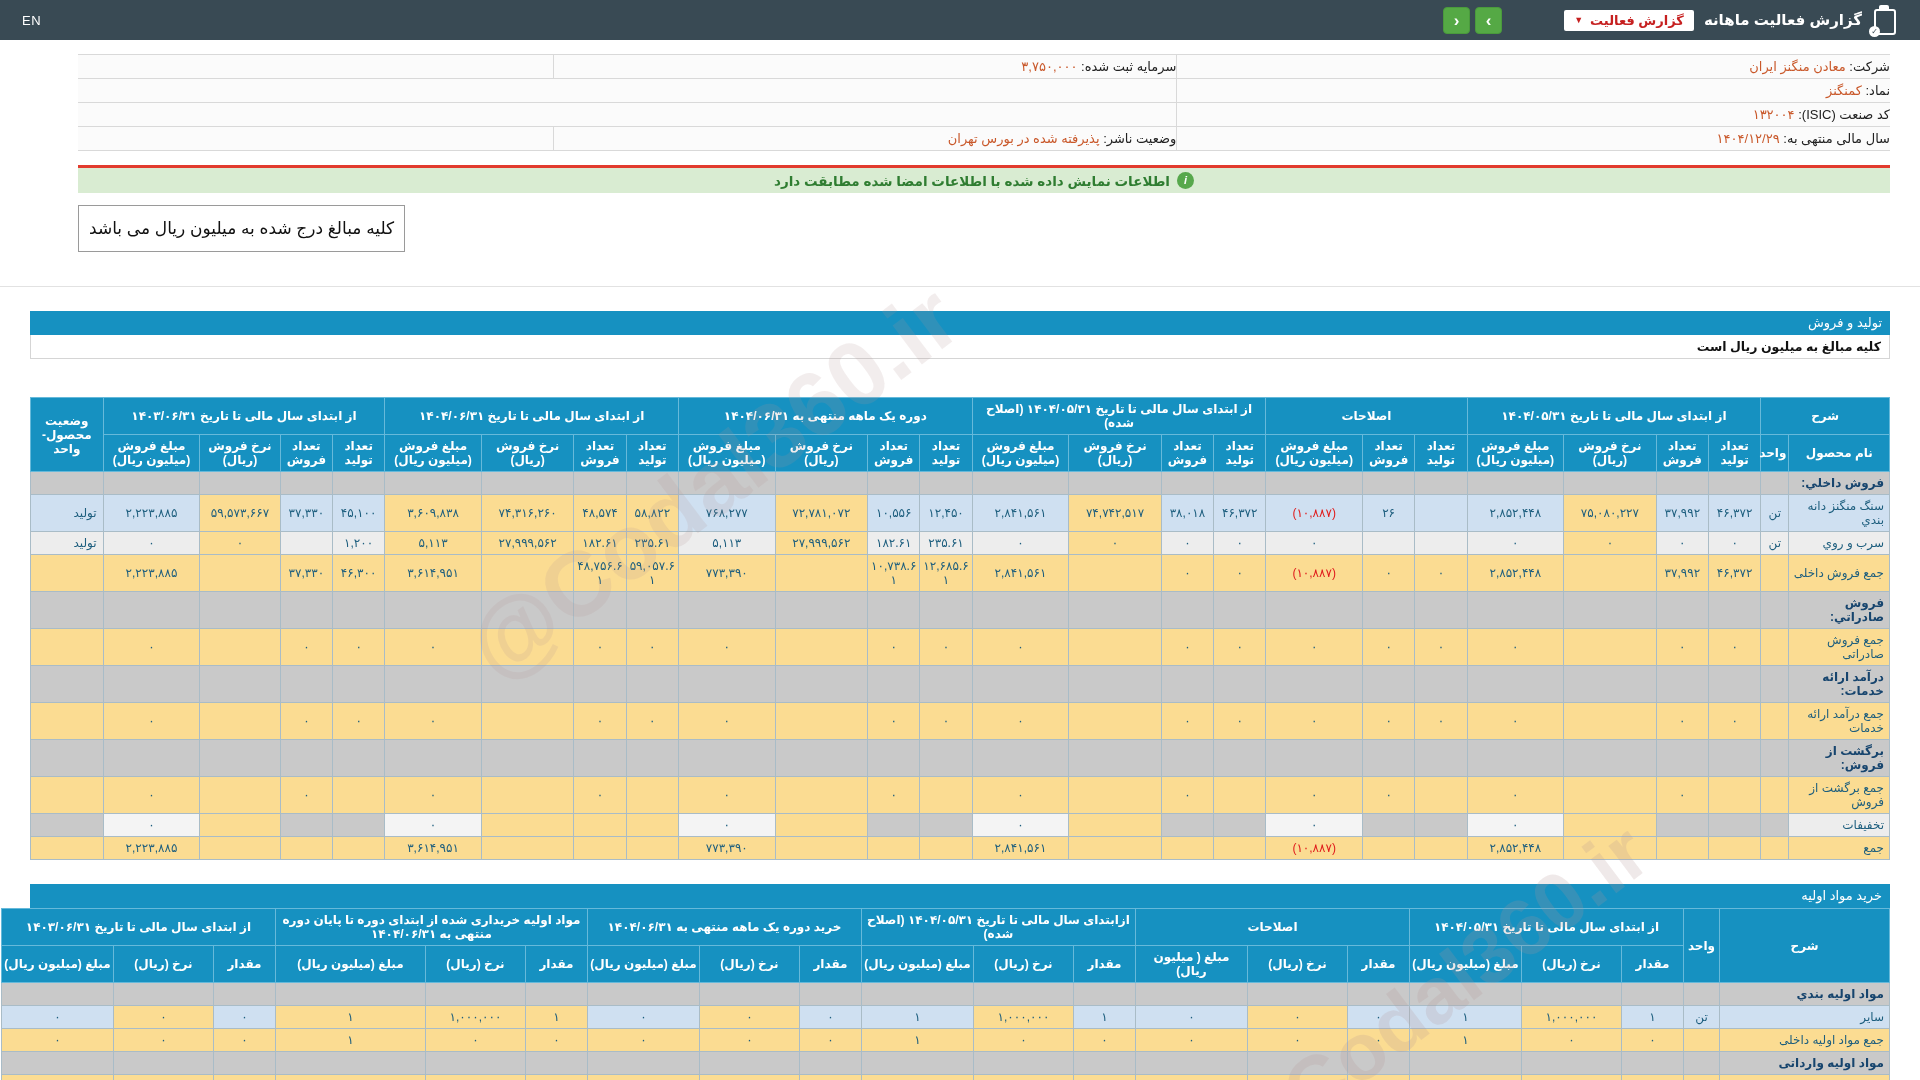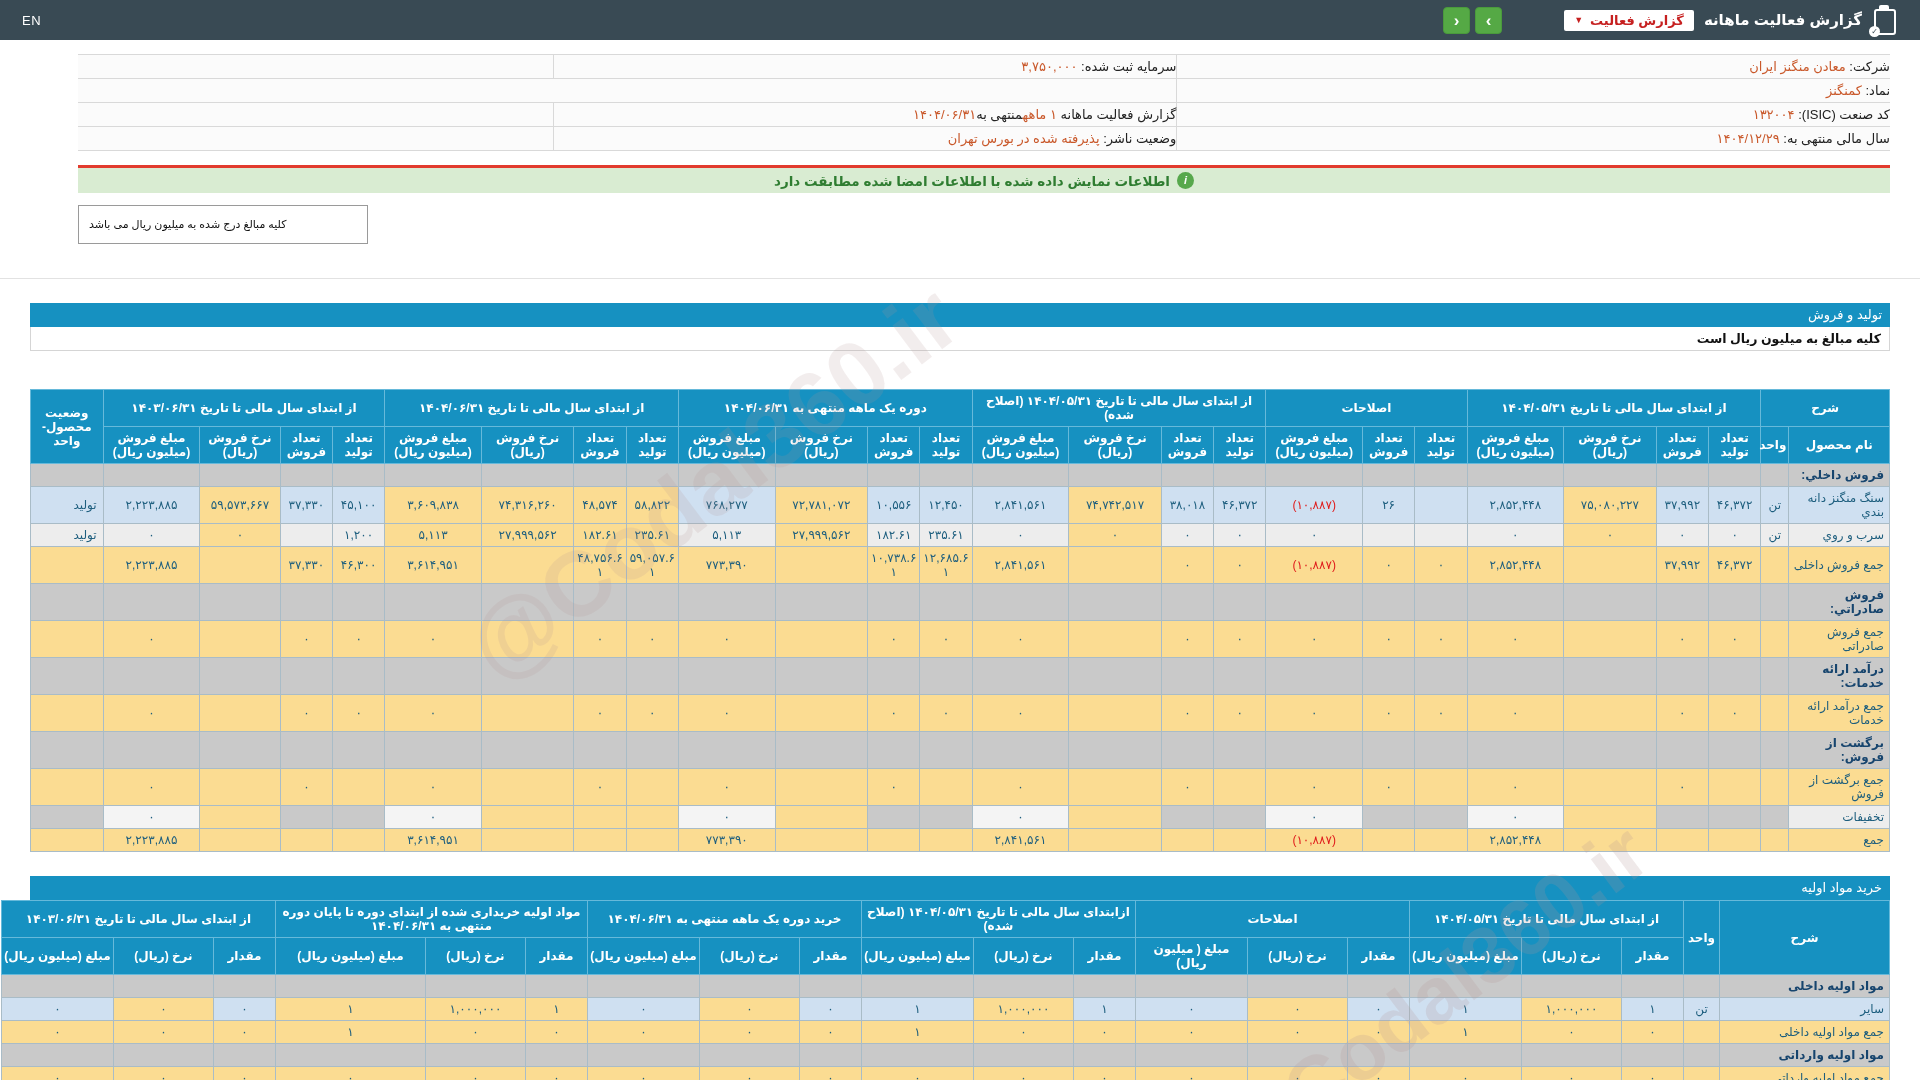--- a/index.html
+++ b/index.html
@@ -48,21 +48,21 @@
     height:25px;display:flex;align-items:center;justify-content:center;gap:7px;
     color:#2f7d31;font-size:13.5px;font-weight:bold;
   }
   .info-i-icon{
     width:17px;height:17px;border-radius:50%;background:#57a84c;color:#fff;
     font-size:11px;line-height:17px;text-align:center;font-weight:bold;font-style:italic;flex:0 0 auto;
   }
   .amounts-wrap{direction:ltr;padding-left:78px;margin-top:12px;}
   .amounts-btn{
     display:inline-block;min-width:290px;background:#fff;border:1px solid #9a9a9a;
-    font-size:11px;color:#111;padding:12px 10px;text-align:left;cursor:pointer;
+    font-size:17px;color:#111;padding:12px 10px;text-align:right;cursor:pointer;
     font-family:inherit;direction:rtl;
   }
   .page-divider{margin-top:34px;border-top:1px solid #e2e2e2;}
   
   .bluebar{
     margin:24px 30px 0 30px;background:#1691c1;color:#fff;font-weight:normal;
     font-size:13px;padding:4px 8px 5px 8px;text-align:right;
   }
   .money-note{
     margin:0 30px;background:#fff;border:1px solid #d5d5d5;border-top:none;
@@ -127,21 +127,20 @@
       <div class="info-cell-a"><span class="info-lbl">شرکت: </span><span class="info-val">معادن منگنز ایران</span></div>
       <div class="info-cell-b"><span class="info-lbl">سرمایه ثبت شده: </span><span class="info-val">۳,۷۵۰,۰۰۰</span></div>
       <div class="info-cell-fill"></div>
     </div>
     <div class="info-row">
       <div class="info-cell-a"><span class="info-lbl">نماد: </span><span class="info-val">کمنگنز</span></div>
       <div class="info-cell-fill"></div>
     </div>
     <div class="info-row">
       <div class="info-cell-a"><span class="info-lbl">کد صنعت (ISIC): </span><span class="info-val">۱۳۲۰۰۴</span></div>
-      <div class="info-cell-b"><span class="info-lbl">گزارش فعالیت ماهانه </span><span class="info-val">۱ ماهه</span><span class="info-lbl">منتهی به</span><span class="info-val">۱۴۰۴/۰۶/۳۱</span></div>
       <div class="info-cell-fill"></div>
     </div>
     <div class="info-row">
       <div class="info-cell-a"><span class="info-lbl">سال مالی منتهی به: </span><span class="info-val">۱۴۰۴/۱۲/۲۹</span></div>
       <div class="info-cell-b"><span class="info-lbl">وضعیت ناشر: </span><span class="info-val">پذیرفته شده در بورس تهران</span></div>
       <div class="info-cell-fill"></div>
     </div>
   </div>
 
 <div class="notice">
@@ -620,21 +619,21 @@
           <th>مقدار</th>
           <th>نرخ (ریال)</th>
           <th>مبلغ (میلیون ریال)</th>
           <th>مقدار</th>
           <th>نرخ (ریال)</th>
           <th>مبلغ (میلیون ریال)</th>
         </tr>
       </thead>
       <tbody>
         <tr class="rs">
-          <td class="name">مواد اولیه داخلی</td>
+          <td class="name">مواد اولیه بندي</td>
           <td class="unit"></td>
           <td></td>
           <td></td>
           <td></td>
           <td></td>
           <td></td>
           <td></td>
           <td></td>
           <td></td>
           <td></td>

